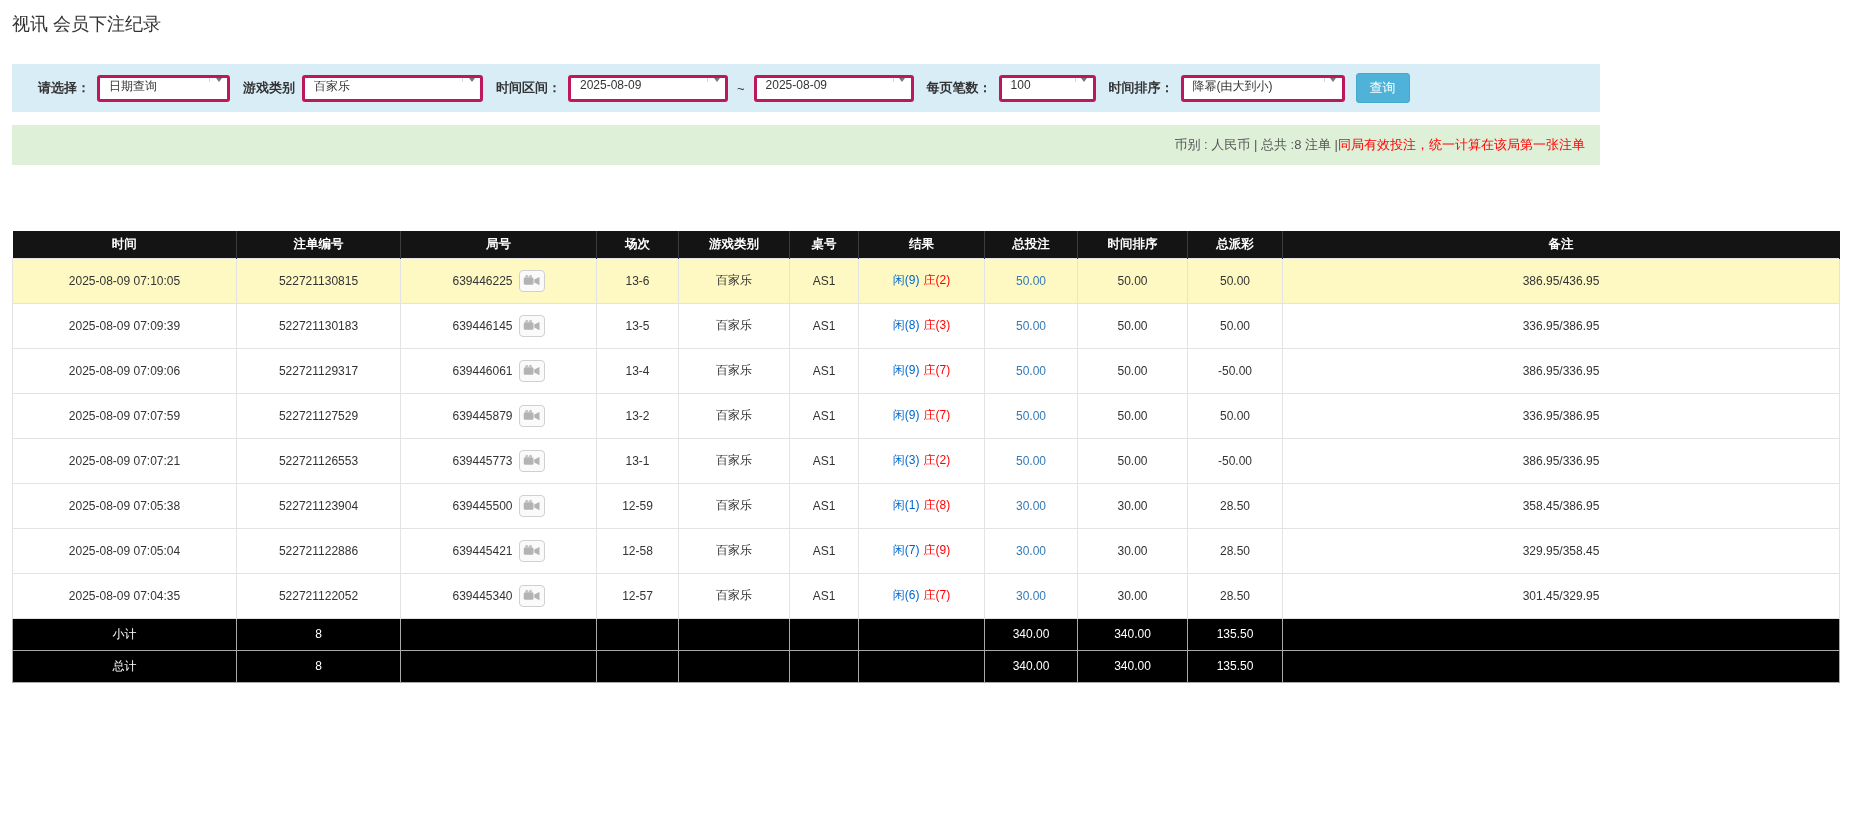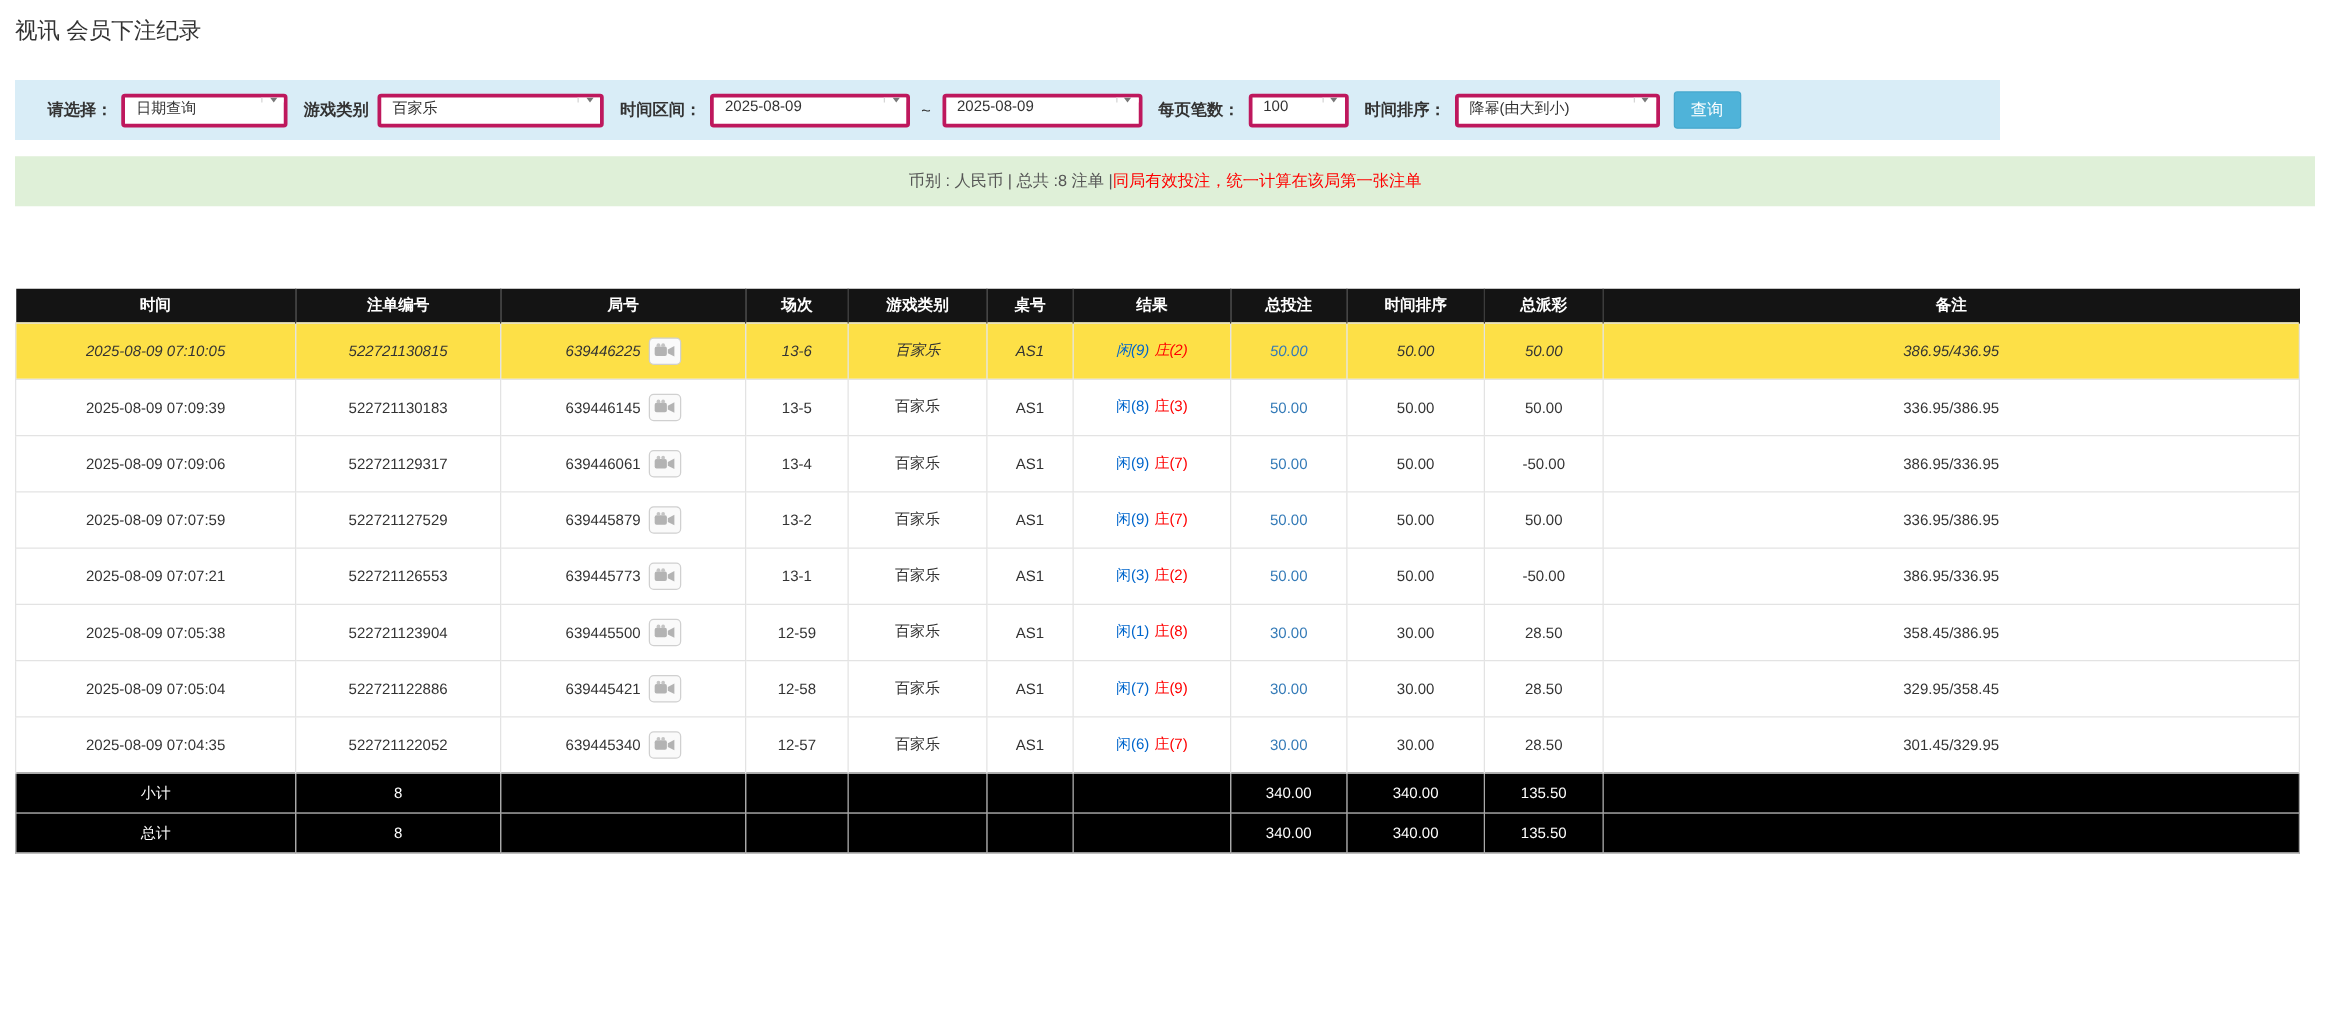--- a/index.html
+++ b/index.html
@@ -68,26 +68,26 @@
     border: 1px solid #46a8cd;
     color: #fff;
     font-size: 13px;
     padding: 5px 13px;
     border-radius: 3px;
     cursor: pointer;
     margin-left: 4px;
   }
   
   .summary-bar {
-    width: 1840px;
+    width: 1588px;
     background: #dff0d8;
     padding: 11px 15px;
     display: flex;
     align-items: center;
-    justify-content: center;
+    justify-content: flex-end;
     font-size: 13px;
     margin-bottom: 66px;
   }
   .summary-left { color: #555; }
   .summary-right { color: #ff0000; }
   
   table.records {
     width: 1828px;
     border-collapse: collapse;
     table-layout: fixed;
@@ -102,21 +102,21 @@
     font-size: 12.5px;
     border-right: 1px solid #3c3c3c;
   }
   table.records th:last-child { border-right: 1px solid #141414; }
   table.records td {
     height: 45px;
     border: 1px solid #e3e3e3;
     color: #333;
     vertical-align: middle;
   }
-  tr.highlight td { background: #fde047; font-style: italic; }
+  tr.highlight td { background: #fef9c3; }
   td.bet-link span { color: #337ab7; cursor: pointer; }
   .res-player { color: #0066cc; margin-right: 4px; }
   .res-banker { color: #ff0000; }
   td.neg { color: #ff0000; }
   .round-cell { display: inline-flex; align-items: center; gap: 6px; justify-content: center; }
   .video-btn {
     display: inline-flex;
     align-items: center;
     justify-content: center;
     width: 26px; height: 22px;
@@ -166,21 +166,21 @@
     </div>
     <span class="tilde">~</span>
     <div class="combo" style="width:160px">
       <span class="combo-value">2025-08-09</span>
       <span class="combo-caret">
           <i class="caret"></i>
         </span>
     </div>
 
     <span class="filter-label">每页笔数：</span>
-    <div class="combo" style="width:80px">
+    <div class="combo" style="width:97px">
       <span class="combo-value">100</span>
       <span class="combo-caret">
           <i class="caret"></i>
         </span>
     </div>
 
     <span class="filter-label">时间排序：</span>
     <div class="combo" style="width:164px">
       <span class="combo-value">降幂(由大到小)</span>
       <span class="combo-caret">

